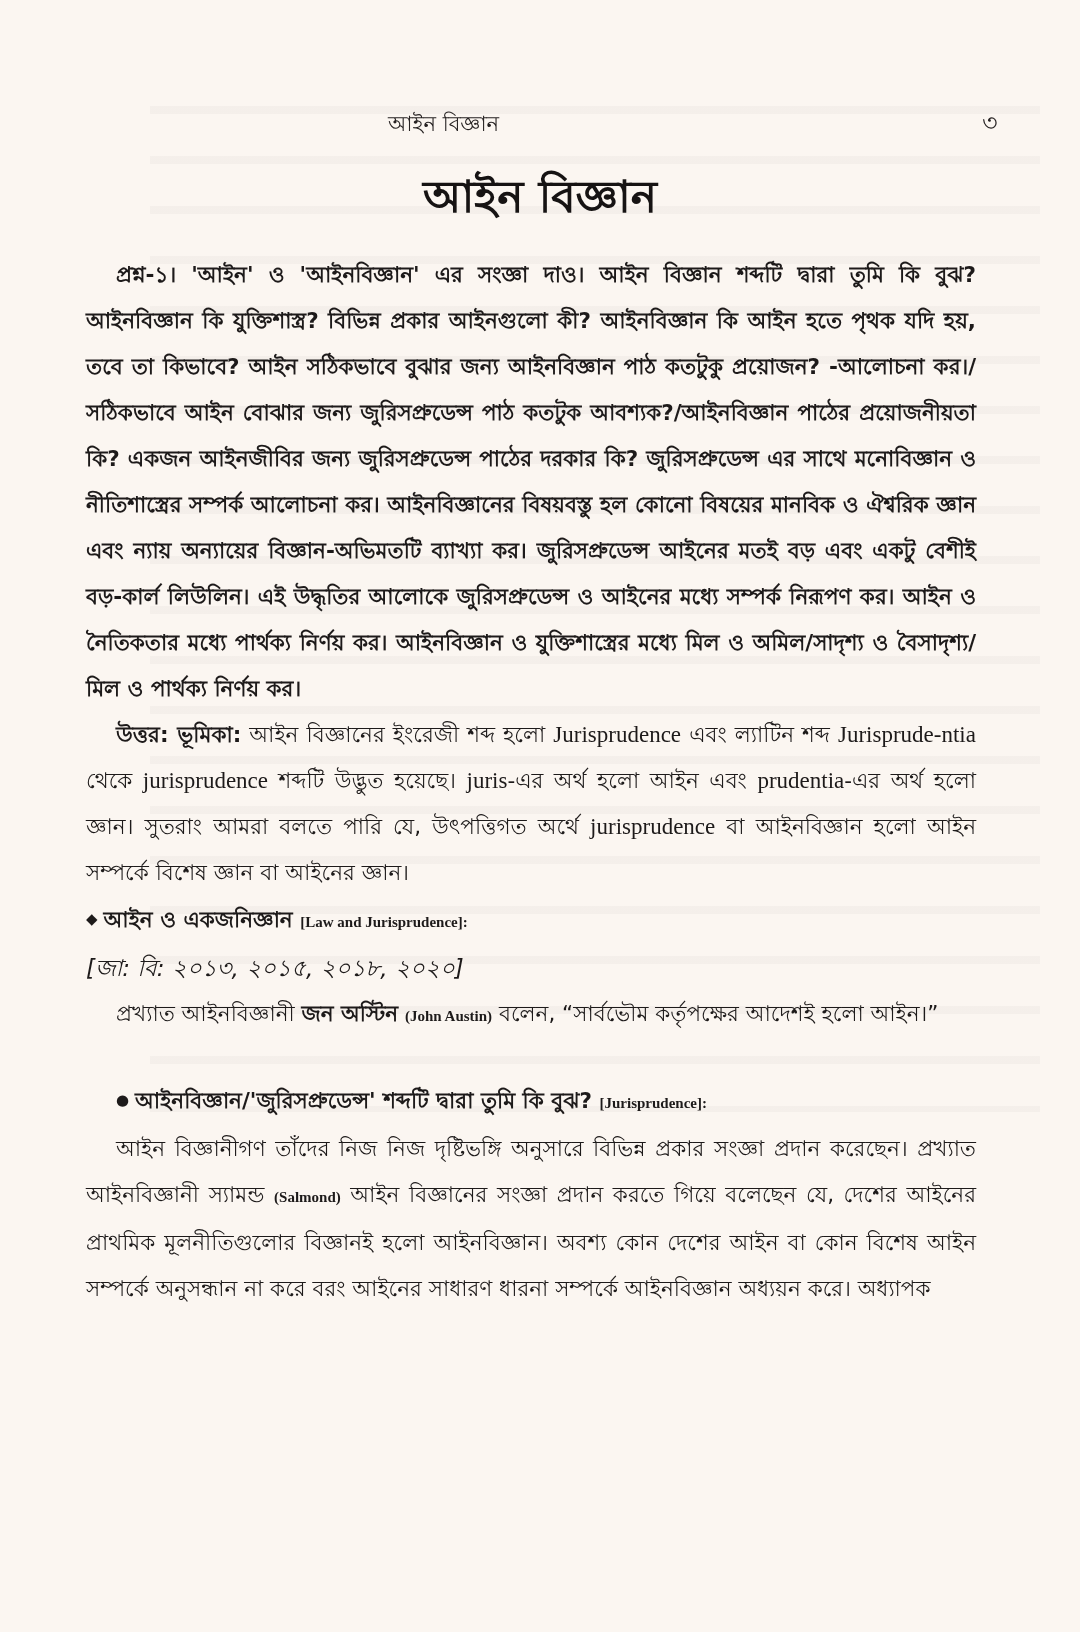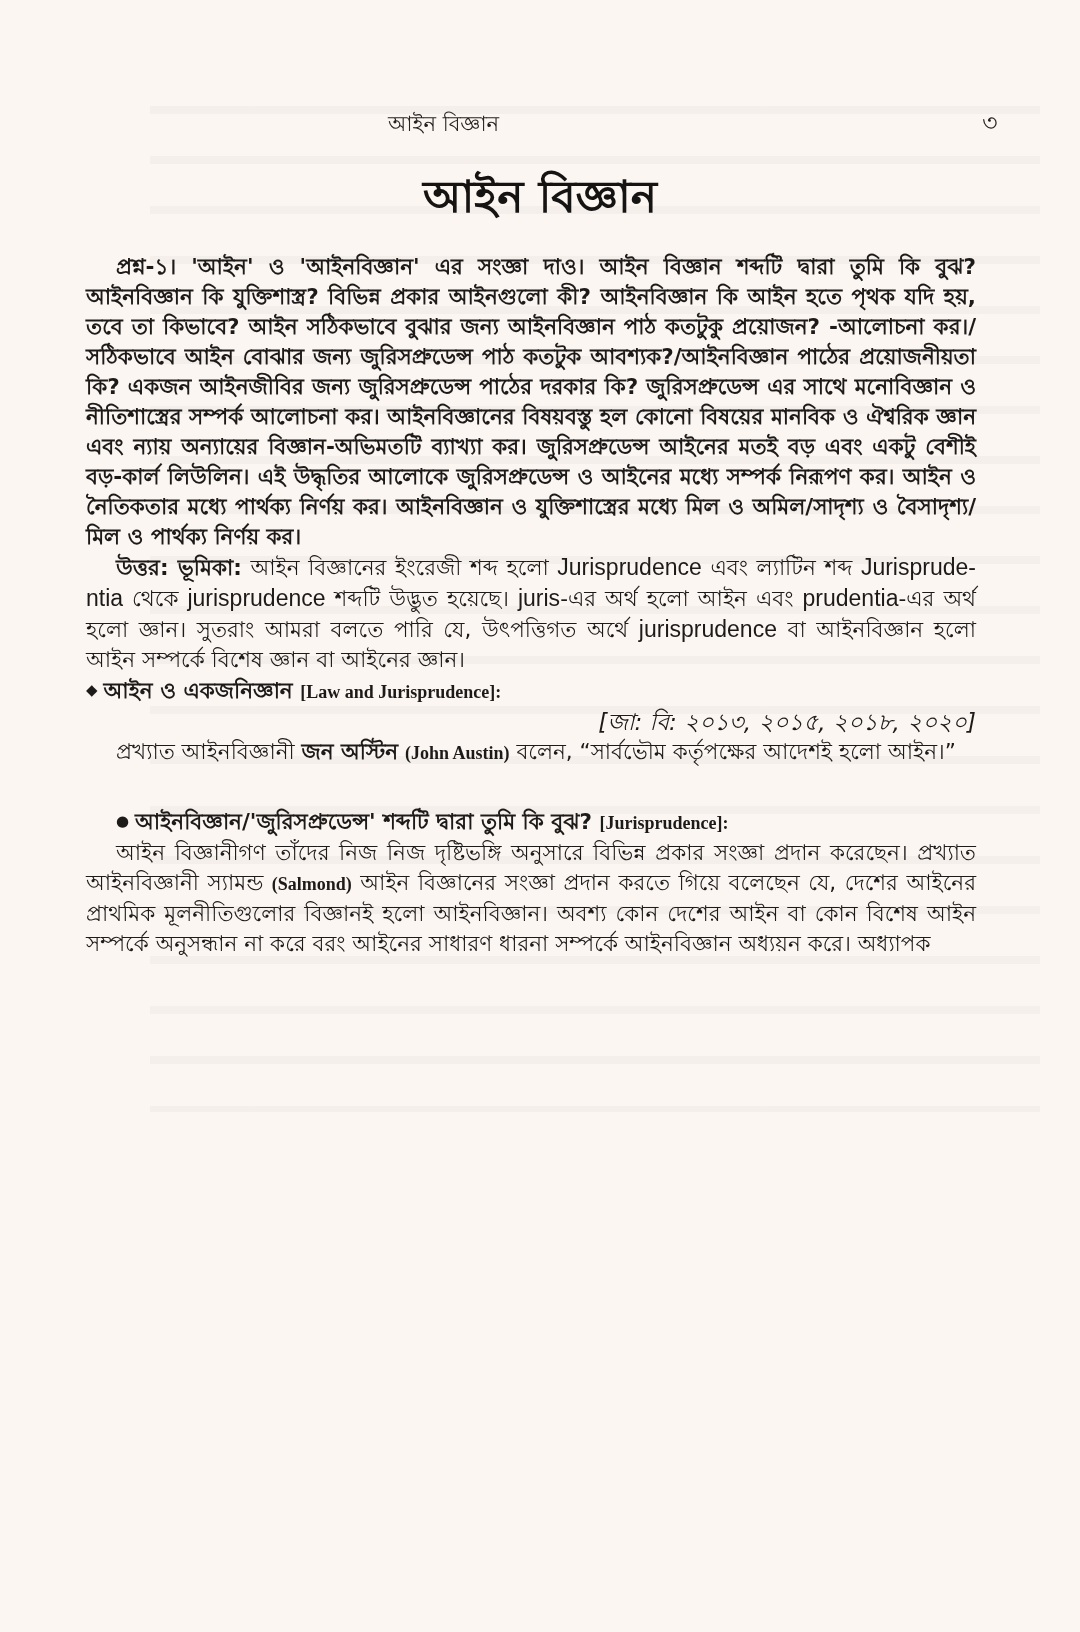--- a/index.html
+++ b/index.html
@@ -23,30 +23,30 @@
   .page-number {
     position: absolute; top: 104px; left: 982px;
     font-size: 24px; color: #262222;
   }
   .chapter-title {
     position: absolute; top: 164px; left: 0; width: 1080px; text-align: center;
     font-size: 44px; font-weight: bold; color: #161313;
   }
   .body {
     position: absolute; left: 86px; width: 890px; top: 252px;
-    font-size: 21.5px; line-height: 30px;
+    font-size: 21.5px; line-height: 46px;
     text-align: justify;
   }
   .body p { margin: 0; }
   .indent { text-indent: 30px; }
   .q { text-align: justify; }
   .heading { font-weight: bold; }
-  .cite { text-align: right; font-style: italic; font-size: 23px; margin-right: 4px; }
-  .latin { font-family: Liberation Sans, sans-serif; font-size: 23px; }
-  .latin-b { font-family: "Liberation Serif", serif; font-weight: bold; font-size: 18px; }
+  .cite { font-style: italic; font-size: 23px; margin-right: 4px; }
+  .latin { font-family: Liberation Serif, serif; font-size: 23px; }
+  .latin-b { font-family: "Liberation Serif", serif; font-weight: bold; font-size: 15px; }
   .gap { height: 38px; }
   .bullet { font-size: 15px; vertical-align: 3px; margin-right: 6px; }
 </style>
 </head>
 <body>
 
 <div class="page">
   <div class="bleed"></div>
 
   <div class="running-head">আইন বিজ্ঞান</div>

